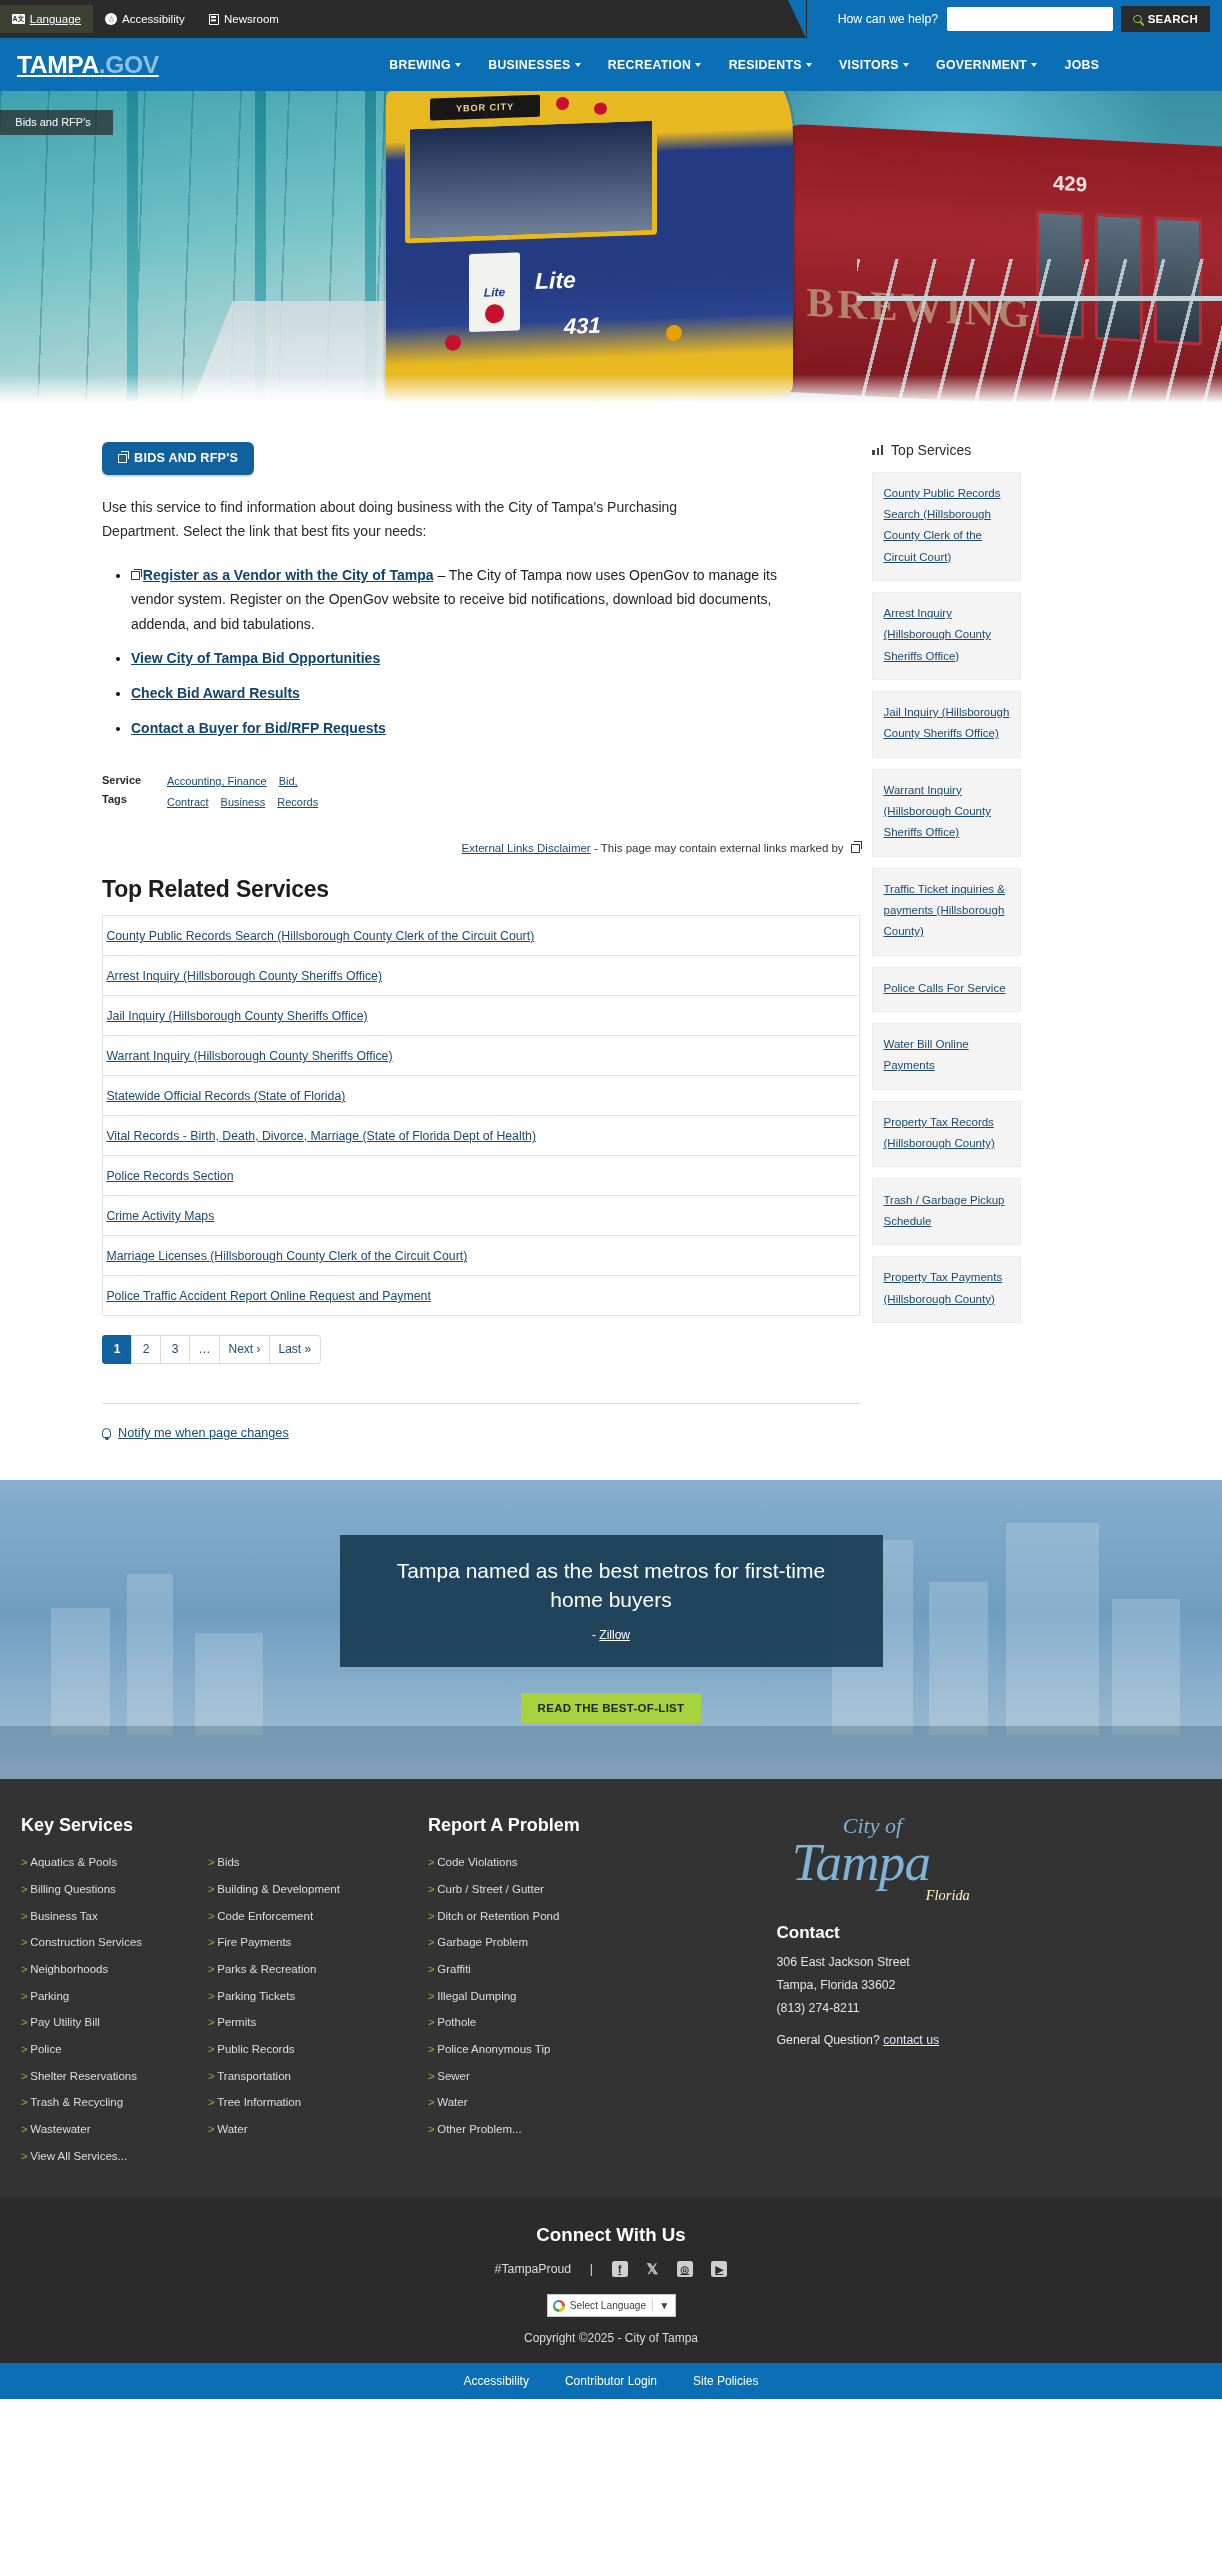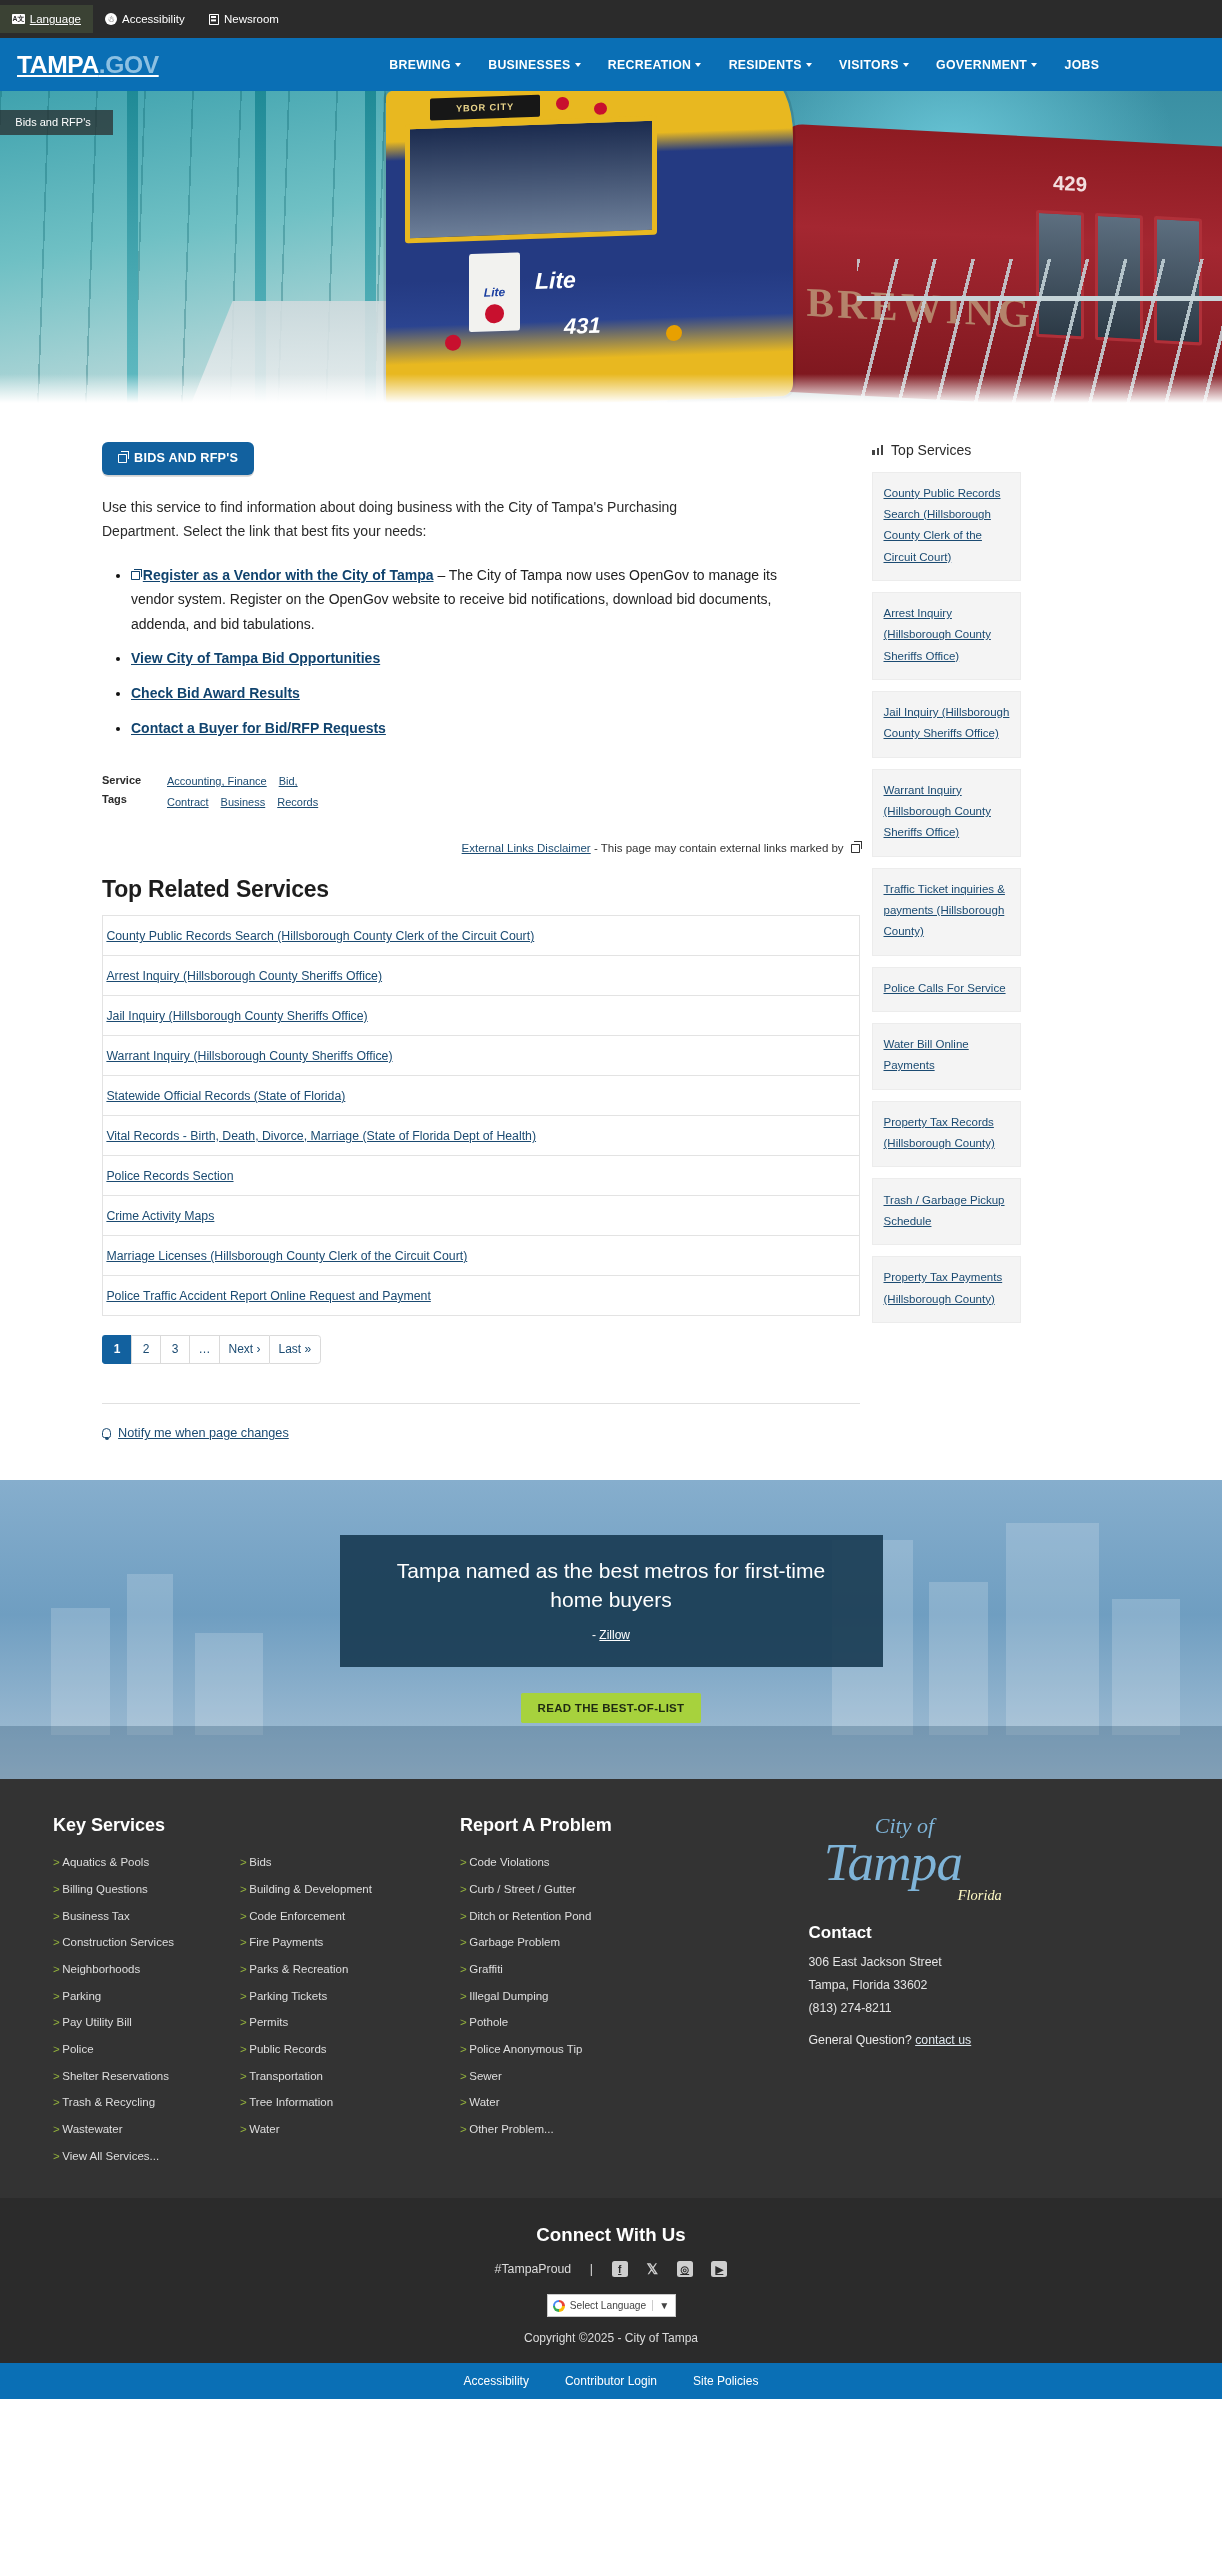--- a/index.html
+++ b/index.html
@@ -291,21 +291,21 @@
   .promo-src { margin-top: 13.6px; font-size: 12px; }
   .promo-src a { color:#fff; text-decoration: underline; }
   .promo-btn {
     position:relative; z-index:3; margin-top: 25.5px;
     background:#a7d23d; color:#1f2a12; font-weight:bold; font-size:11.5px;
     letter-spacing:0.3px; padding: 9.3px 17px; text-decoration:none; border-radius:1.7px;
   }
 
   
   footer { background:#333333; color:#e9e9e9; padding: 36px 0 0 0; }
-  .foot-grid { display:flex; padding: 0 53px; }
+  .foot-grid { display:flex; padding: 0 21px; }
   .foot-col-ks { width: 407px; }
   .foot-col-rp { width: 340px; }
   .foot-col-ct { flex:1; padding-left: 8.5px; }
   .foot-h { font-size: 18px; color:#fff; margin-bottom: 13.6px; font-weight:bold;}
   .ks-cols { display:flex; gap: 0; }
   .ks-cols > div { width: 187px; }
   .flink { display:block; color:#dedede; text-decoration:none; font-size:11.5px; line-height:2.32; white-space: nowrap;}
   .flink .gt { color:#93b23c; margin-right:2.5px; }
   .logo-wrap { text-align:left; padding-left: 15.3px; margin-bottom: 18.7px; }
   .logo-city { font-family:"Liberation Serif", serif; font-style:italic; color:#7fb4d8; font-size:22px; line-height:1; }
@@ -349,20 +349,28 @@
     <a class="util-item" href="#">
       <span class="ico-circle">☃</span>
       <span>Accessibility</span>
     </a>
     <a class="util-item" href="#">
       <span class="ico-news"></span>
       <span>Newsroom</span>
     </a>
   </div>
 
+  <div class="search-wrap">
+    <span class="search-label">How can we help?</span>
+    <input class="search-input" type="text" value="" placeholder="" style="">
+    <button class="search-btn">
+      <span class="mag"></span>
+      <span>SEARCH</span>
+    </button>
+  </div>
 </div>
 
 <div class="mainnav">
   <a href="#" class="brand">
     <span>TAMPA</span><span class="gov">.GOV</span>
   </a>
   <div class="navlinks">
     <a class="navlink" href="#">
         <span>BREWING</span>
         <i class="caret"></i>

